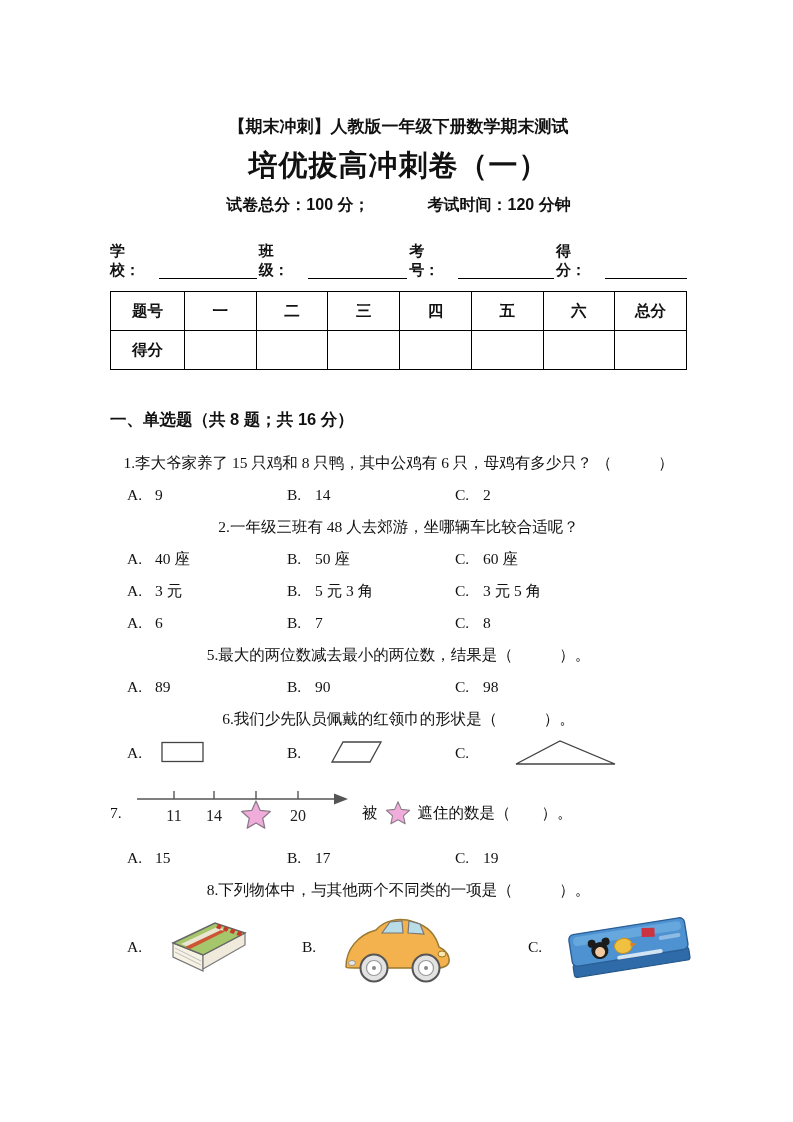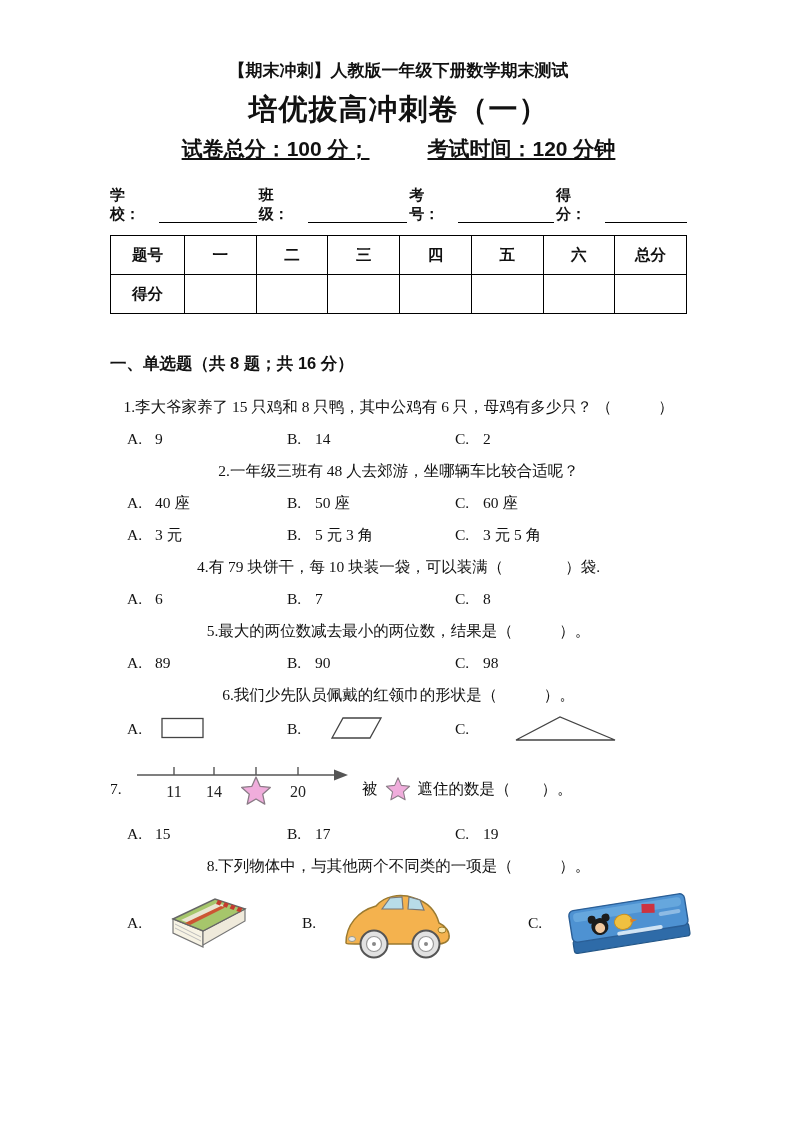--- a/index.html
+++ b/index.html
@@ -1,26 +1,26 @@
 <!DOCTYPE html>
 <html><head>
 <meta charset="utf-8">
 <style>
   html,body { margin:0; padding:0; background:#fff; }
   .sheet {
     position:relative; width:793px; height:1122px; box-sizing:border-box;
-    padding:60px 106px 0 110px; background:#fff; color:#111;
+    padding:116px 106px 0 110px; background:#fff; color:#111;
     font-family:"Liberation Serif","DejaVu Serif",serif; font-size:15.5px;
     overflow:hidden;
   }
   .bold-h { font-family:"Liberation Sans","DejaVu Sans",sans-serif; font-weight:700; }
 
   .title1 { text-align:center; font-size:17px; line-height:22px; }
   .title2 { text-align:center; font-size:29px; line-height:38px; margin-top:8px; letter-spacing:1px; }
-  .infoline { text-align:center; font-size:21px; line-height:22px; margin-top:10px;text-decoration:underline; }
+  .infoline { text-align:center; font-size:16px; line-height:22px; margin-top:10px; }
   .infoline .gap { display:inline-block; width:58px; }
 
   .student { display:flex; align-items:flex-end; margin-top:25px; font-size:15px; line-height:19px; }
   .blank { border-bottom:1.6px solid #000; height:16px; }
   .blank.b1 { width:100px; } .blank.b2 { width:102px; } .blank.b3 { width:98px; } .blank.b4 { width:84px; }
   .student .lbl { margin-left:2px; }
   .student .lbl:first-child { margin-left:0; }
   .student .blank { margin-left:5px; }
 
   table.score { width:100%; border-collapse:collapse; margin-top:12px; table-layout:fixed;
@@ -153,21 +153,20 @@
     <span class="opt opt-b">
         <span class="letter">B.</span>
         <span>5 元 3 角</span>
       </span>
     <span class="opt opt-c">
         <span class="letter">C.</span>
         <span>3 元 5 角</span>
       </span>
   </div>
 
-  <div class="q"><span>4.</span><span>有 79 块饼干，每 10 块装一袋，可以装满（　　　　）袋.</span></div>
   <div class="opts">
     <span class="opt opt-a">
         <span class="letter">A.</span>
         <span>6</span>
       </span>
     <span class="opt opt-b">
         <span class="letter">B.</span>
         <span>7</span>
       </span>
     <span class="opt opt-c">

